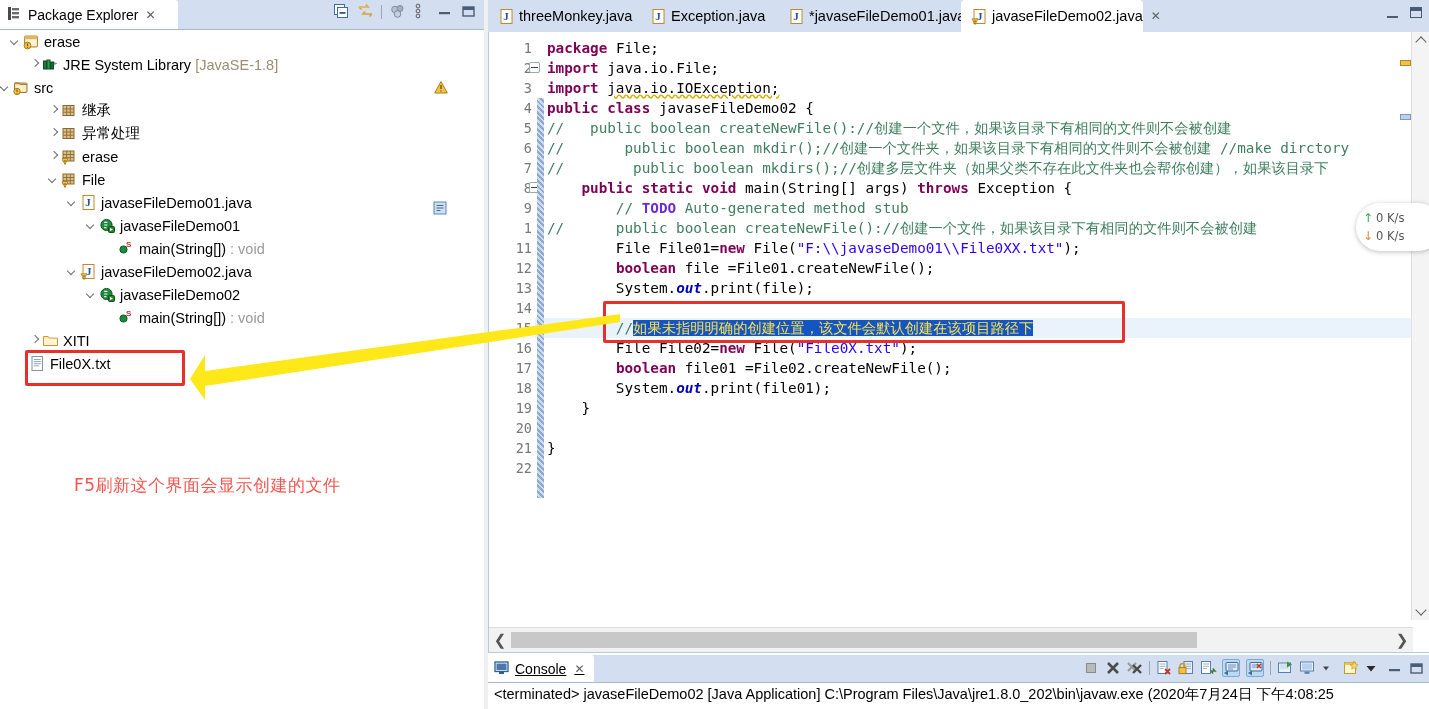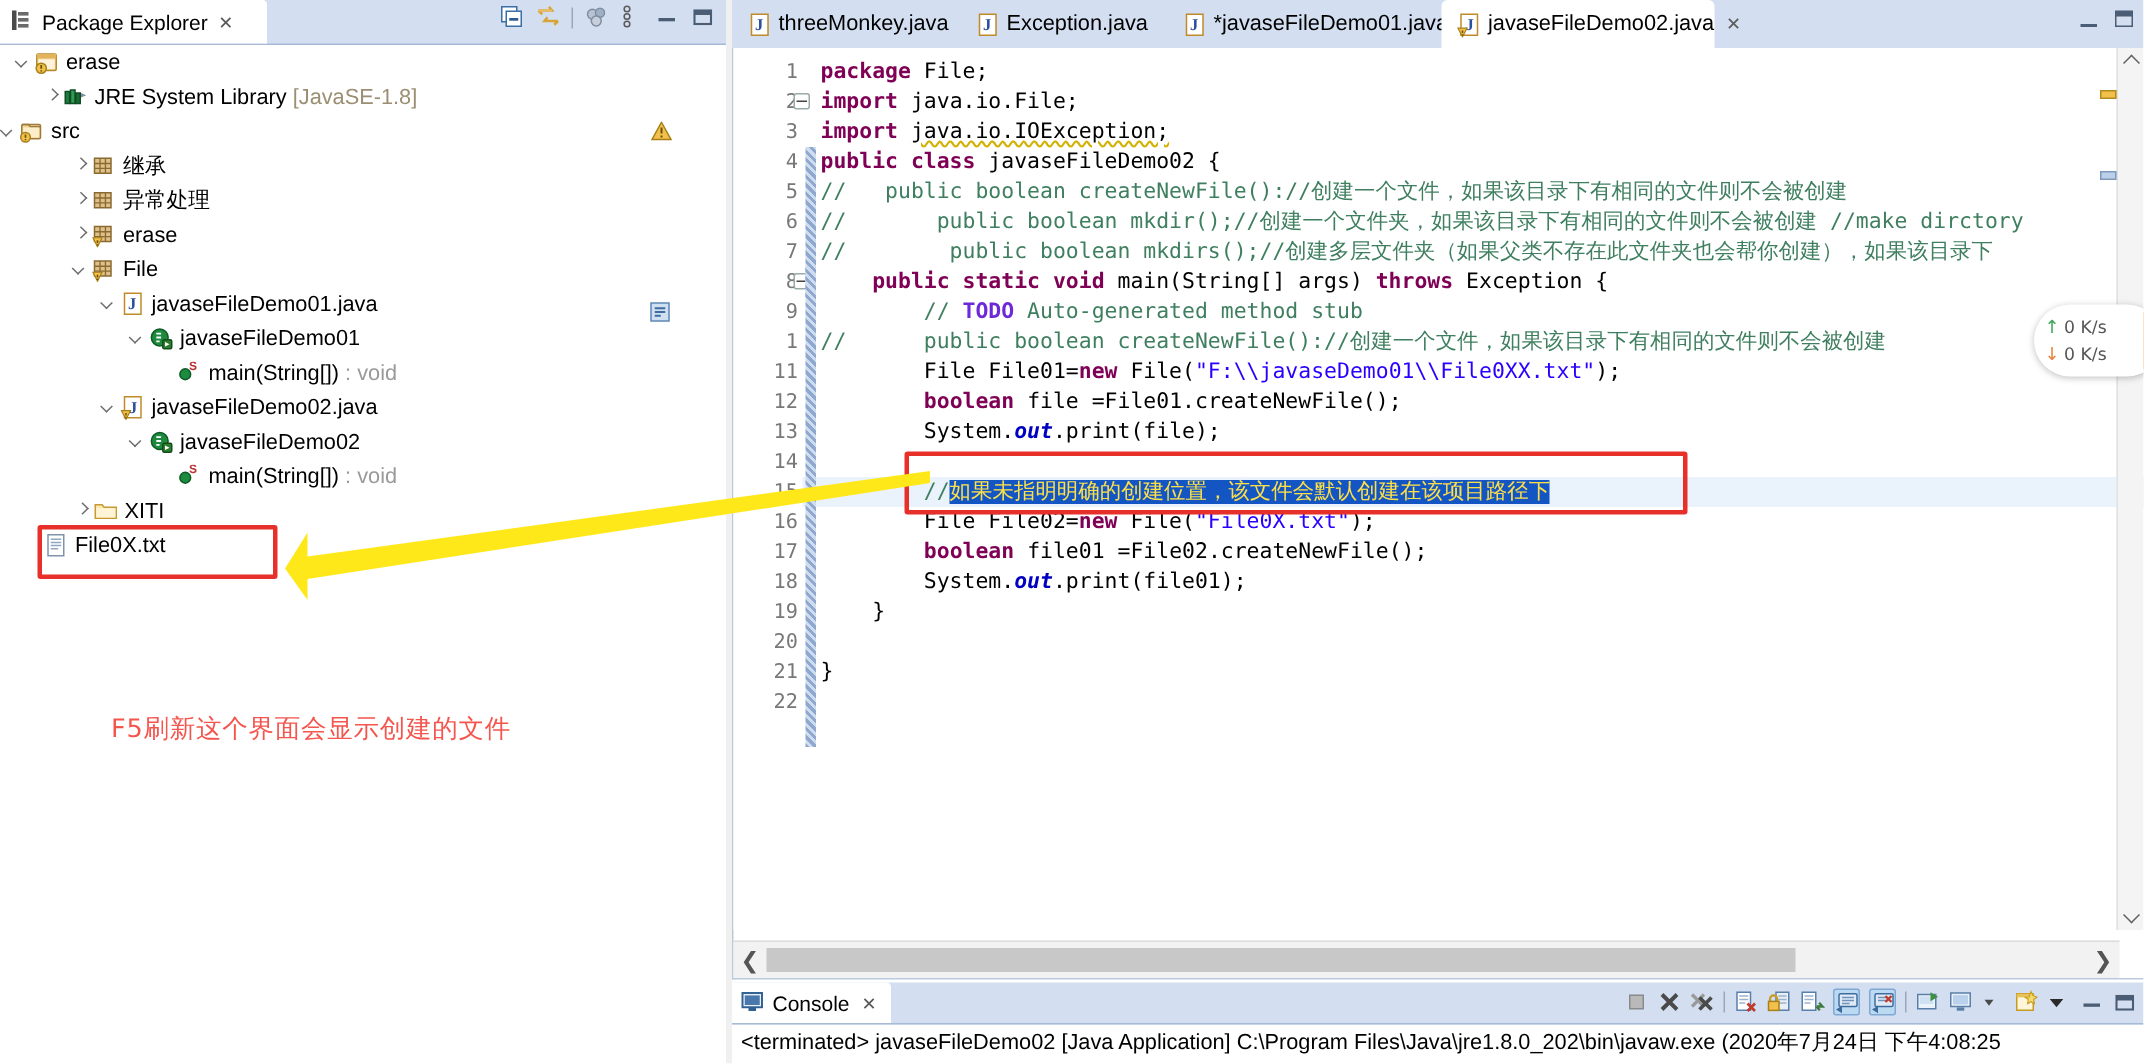--- a/index.html
+++ b/index.html
@@ -104,21 +104,21 @@
   .hb-l,.hb-r{position:absolute;top:3px;width:18px;height:18px;display:flex;align-items:center;justify-content:center;
      color:#555;font-size:15px;}
 
   
   .ovm{position:absolute;right:18px;width:9px;height:4px;}
 
   
   .console{position:absolute;left:488px;top:655px;width:941px;height:54px;background:#fff;}
   .cs-tabbar{position:relative;height:27px;background:#d3dff0;border-bottom:1px solid #a6bad4;}
   .cs-tab{position:absolute;left:0;top:0;height:27px;background:#fff;display:flex;align-items:center;
-     padding:0 10px 0 6px;border-top-right-radius:3px;box-sizing:border-box;}
+     padding:0 10px 0 6px;border-top-right-radius:3px;box-sizing:border-box;text-decoration:underline;}
   .cs-tab-title{font-size:14px;margin-left:5px;}
   .cs-tab-close{margin-left:8px;color:#5a5a5a;font-size:12px;}
   .cs-toolbar{position:absolute;right:4px;top:4px;display:flex;align-items:center;gap:6px;}
   .ci{width:16px;height:16px;display:inline-block;position:relative;}
   .ci-sep{width:1px;height:14px;background:#9aa7b8;}
   .ci-act{background:#bcd9f2;border:1px solid #7fa9d4;border-radius:2px;}
   .cs-text{position:absolute;left:6px;top:30px;font-size:14.5px;color:#000;white-space:nowrap;}
 
   
   .netspeed{position:absolute;left:1356px;top:203px;width:86px;height:48px;background:#fff;
@@ -317,21 +317,21 @@
           <span class="tlabel">javaseFileDemo02</span>
         </div>
         <div class="tnode" style="padding-left: 105px;">
           <span class="arrow"></span>
           <span class="tico"><svg width="17" height="17" viewBox="0 0 17 17">
               <circle cx="5.5" cy="9.5" r="3.6" fill="#1d8a3e" stroke="#0d5a26"></circle>
               <text x="8" y="6.5" font-size="8" fill="#b33" font-weight="bold" font-family="Liberation Sans,sans-serif">S</text>
             </svg></span>
           <span class="tlabel">main(String[])<span class="grey"> : void</span></span>
         </div>
-        <div class="tnode" style="padding-left: 29px; margin-left: 20px;">
+        <div class="tnode" style="padding-left: 29px;">
           <span class="arrow collapsed"></span>
           <span class="tico"><svg width="17" height="17" viewBox="0 0 17 17">
               <path d="M1.5 4.5 h4.6 l1.3 1.6 h8.1 v7.4 h-14z" fill="#ffe9b0" stroke="#c79a33"></path>
               <path d="M2.3 6.8 h12.6 v6.2 h-12.6z" fill="#fff4d6"></path>
             </svg></span>
           <span class="tlabel">XITI</span>
         </div>
         <div class="tnode" style="padding-left: 16px;">
           <span class="arrow"></span>
           <span class="tico"><svg width="17" height="17" viewBox="0 0 17 17">

